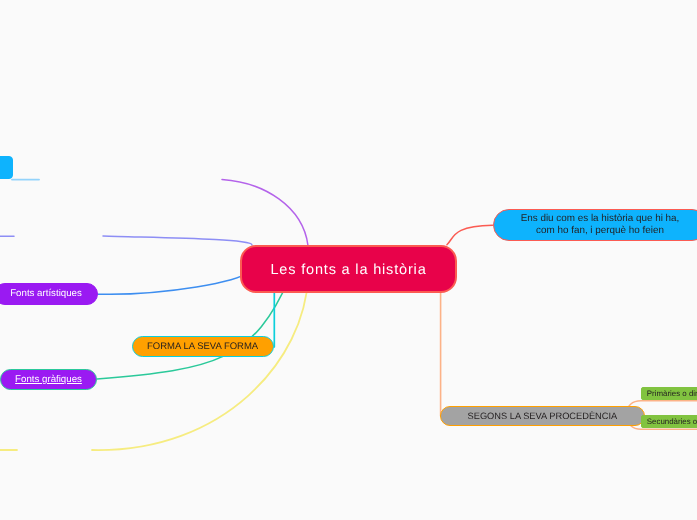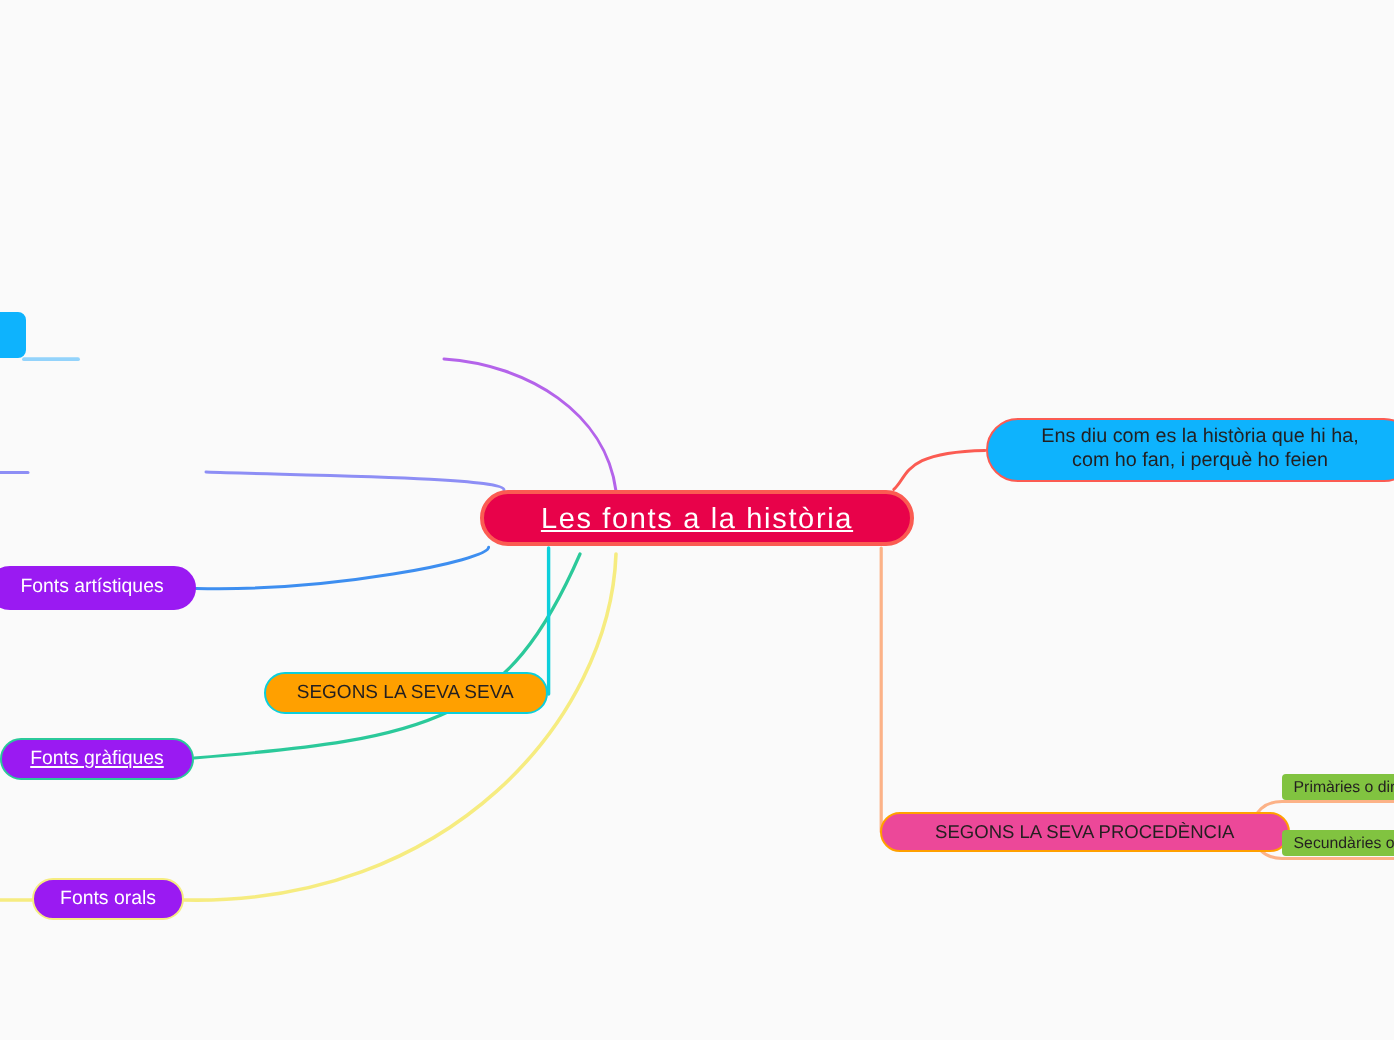--- a/index.html
+++ b/index.html
@@ -37,36 +37,33 @@
 
   <div class="node" style="left: -24px; top: 156px; width: 37px; height: 23px; background: rgb(14, 179, 253); border: 1.5px solid rgb(14, 179, 253); border-radius: 4px; color: rgb(35, 31, 32); font-size: 8px;">
     <span></span>
   </div>
   <div class="node" style="left: -6px; top: 283px; width: 104px; height: 22px; background: rgb(154, 26, 242); border: 1.5px solid rgb(154, 26, 242); border-radius: 11px; color: rgb(255, 255, 255); font-size: 9.7px;">
     <span>Fonts artístiques</span>
   </div>
   <div class="node" style="left: 0px; top: 369px; width: 97px; height: 21px; background: rgb(154, 26, 242); border: 1.5px solid rgb(43, 201, 154); border-radius: 11px; color: rgb(255, 255, 255); font-size: 9.7px; text-decoration: underline;">
     <span>Fonts gràfiques</span>
   </div>
-  <div class="node" style="left: 16px; top: 439px; width: 76px; height: 21px; background: rgb(154, 26, 242); border: 1.5px solid rgb(246, 236, 128); border-radius: 11px; color: rgb(255, 255, 255); font-size: 9.7px;">
-    <span>Fonts orals</span>
+  <div class="node" style="left: 131.6px; top: 335.8px; width: 142px; height: 21px; background: rgb(255, 160, 0); border: 1.5px solid rgb(12, 207, 219); border-radius: 11px; color: rgb(35, 31, 32); font-size: 9.5px; padding-top: 0.8px;">
+    <span>FORMA LA SEVA FORMA</span>
   </div>
-  <div class="node" style="left: 131.6px; top: 335.8px; width: 142px; height: 21px; background: rgb(255, 160, 0); border: 1.5px solid rgb(12, 207, 219); border-radius: 11px; color: rgb(35, 31, 32); font-size: 9.5px; padding-top: 0.8px;">
-    <span>SEGONS LA SEVA SEVA</span>
-  </div>
-  <div class="node" style="left: 439.9px; top: 405.7px; width: 205px; height: 20px; background: #ec4899; border: 1.5px solid rgb(255, 160, 0); border-radius: 11px; color: rgb(35, 31, 32); font-size: 9.27px; padding-top: 2.4px;">
+  <div class="node" style="left: 439.9px; top: 405.7px; width: 205px; height: 20px; background: #a3a3a3; border: 1.5px solid rgb(255, 160, 0); border-radius: 11px; color: rgb(35, 31, 32); font-size: 9.27px; padding-top: 2.4px;">
     <span>SEGONS LA SEVA PROCEDÈNCIA</span>
   </div>
   <div class="node" style="left: 492.5px; top: 209px; width: 215px; height: 32px; background: rgb(14, 179, 253); border: 1.5px solid rgb(251, 91, 82); border-radius: 16px; color: rgb(35, 31, 32); font-size: 9.9px;">
     <span>Ens diu com es la història que hi ha,
 com ho fan, i perquè ho feien</span>
   </div>
   <div class="node" style="left: 640.8px; top: 387.3px; width: 81px; height: 13px; background: rgb(129, 195, 64); border: 1.5px solid rgb(129, 195, 64); border-radius: 2px; color: rgb(35, 31, 32); font-size: 7.9px; justify-content: flex-start; padding-left: 5px;">
     <span>Primàries o directes</span>
   </div>
   <div class="node" style="left: 640.8px; top: 415.3px; width: 97px; height: 13px; background: rgb(129, 195, 64); border: 1.5px solid rgb(129, 195, 64); border-radius: 2px; color: rgb(35, 31, 32); font-size: 7.9px; justify-content: flex-start; padding-left: 5px;">
     <span>Secundàries o indirectes</span>
   </div>
-  <div class="node" style="left: 240px; top: 245px; width: 217px; height: 28px; background: rgb(232, 2, 74); border: 2px solid rgb(251, 91, 82); border-radius: 16px; color: rgb(255, 255, 255); font-size: 14.5px; letter-spacing: 0.83px; padding-top: 3px; text-decoration: underline;">
+  <div class="node" style="left: 240px; top: 245px; width: 217px; height: 48px; background: rgb(232, 2, 74); border: 2px solid rgb(251, 91, 82); border-radius: 16px; color: rgb(255, 255, 255); font-size: 14.5px; letter-spacing: 0.83px; padding-top: 3px;">
     <span>Les fonts a la història</span>
   </div>
 
 </div>
 
 </body></html>

